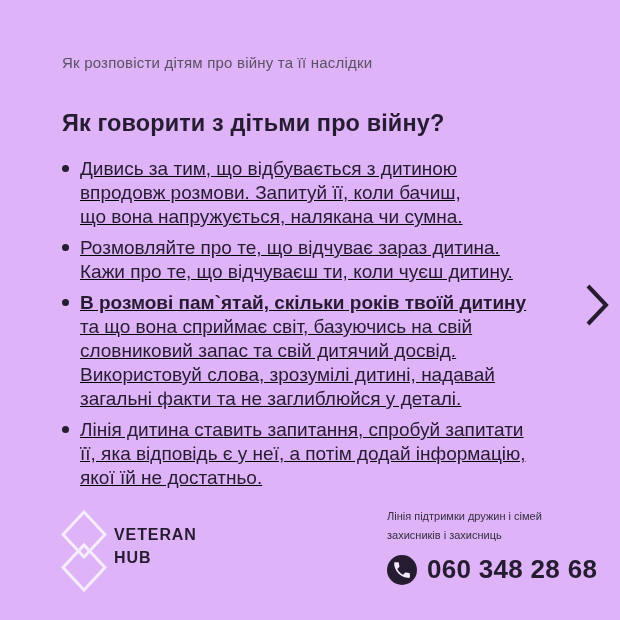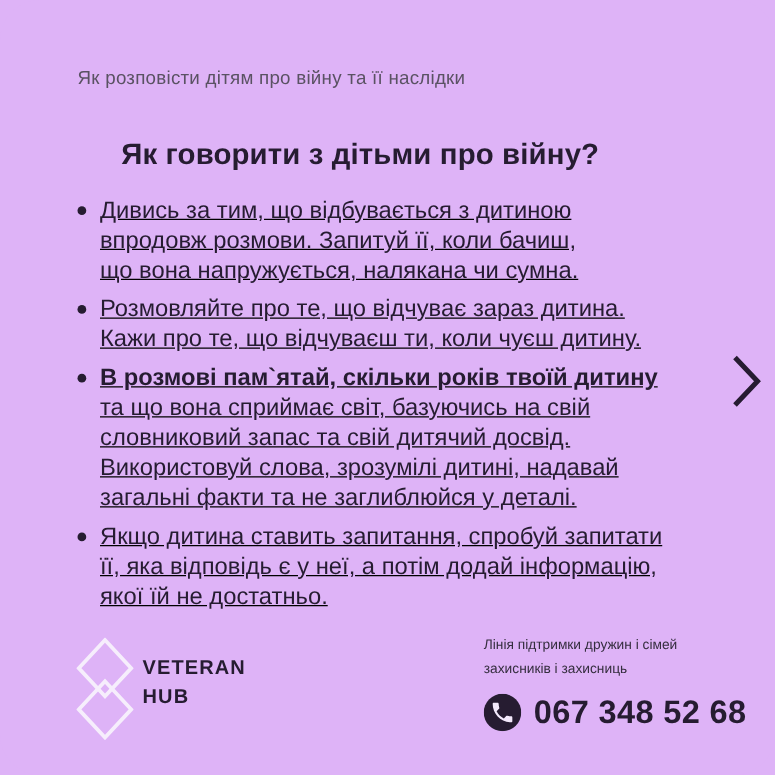--- a/index.html
+++ b/index.html
@@ -25,21 +25,20 @@
     letter-spacing: 0.2px;
   }
   .title {
     position: absolute;
     left: 62px;
     top: 110px;
     font-size: 23.5px;
     font-weight: 700;
     color: #261c31;
     letter-spacing: 0.1px;
-    margin-left: 35px;
   }
   .bullets {
     position: absolute;
     left: 62px;
     top: 157px;
     width: 520px;
     margin: 0;
     padding: 0;
     list-style: none;
     text-decoration: underline;
@@ -146,21 +145,21 @@
     <li>
       <span class="dot"></span>
       <span class="btext"><span class="bold-lead">В розмові пам`ятай, скільки років твоїй дитину</span><span>
 та що вона сприймає світ, базуючись на свій
 словниковий запас та свій дитячий досвід.
 Використовуй слова, зрозумілі дитині, надавай
 загальні факти та не заглиблюйся у деталі.</span></span>
     </li>
     <li>
       <span class="dot"></span>
-      <span class="btext">Якщо дитина ставить запитання, спробуй запитати
+      <span class="btext">Лінія дитина ставить запитання, спробуй запитати
 її, яка відповідь є у неї, а потім додай інформацію,
 якої їй не достатньо.</span>
     </li>
   </ul>
 
   <button class="next-btn">
     <svg width="28" height="46" viewBox="0 0 28 46" fill="none" xmlns="http://www.w3.org/2000/svg">
       <polyline points="5,4 23,23 5,42" stroke="#261c31" stroke-width="4" fill="none" stroke-linecap="butt" stroke-linejoin="miter"></polyline>
     </svg>
   </button>
@@ -174,17 +173,17 @@
 HUB</div>
 
   <div class="support">
     <div class="support-lines">Лінія підтримки дружин і сімей
 захисників і захисниць</div>
     <div class="phone-row">
       <svg class="phone-badge" viewBox="0 0 30 30" xmlns="http://www.w3.org/2000/svg">
         <circle cx="15" cy="15" r="15" fill="#261c31"></circle>
         <path transform="translate(4.5,4.5) scale(0.875)" fill="#f3e9fb" d="M6.62 10.79c1.44 2.83 3.76 5.14 6.59 6.59l2.2-2.2c.27-.27.67-.36 1.02-.24 1.12.37 2.33.57 3.57.57.55 0 1 .45 1 1V20c0 .55-.45 1-1 1-9.39 0-17-7.61-17-17 0-.55.45-1 1-1h3.5c.55 0 1 .45 1 1 0 1.25.2 2.45.57 3.57.11.35.03.74-.25 1.02l-2.2 2.2z"></path>
       </svg>
-      <div class="phone-number">067 348 52 68</div>
+      <div class="phone-number">060 348 28 68</div>
     </div>
   </div>
 
 </div>
 
 </body></html>

